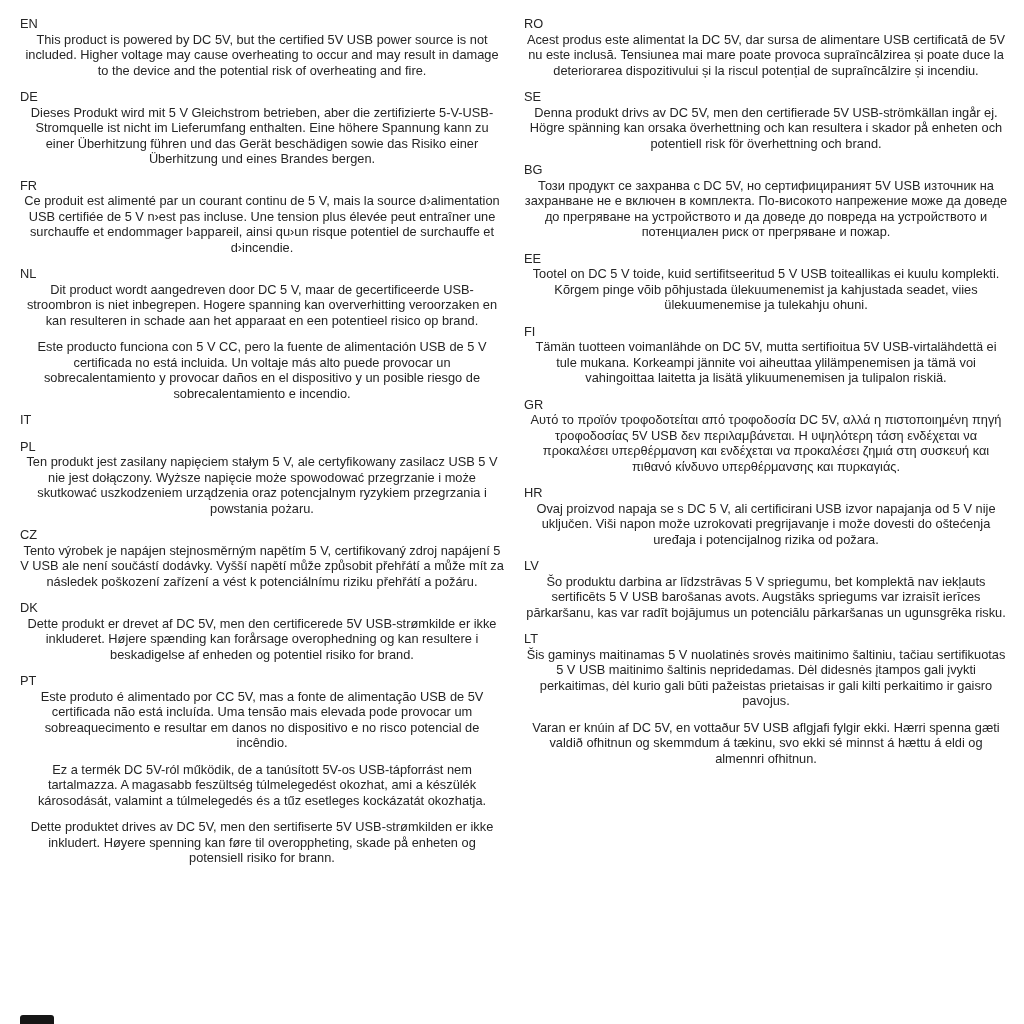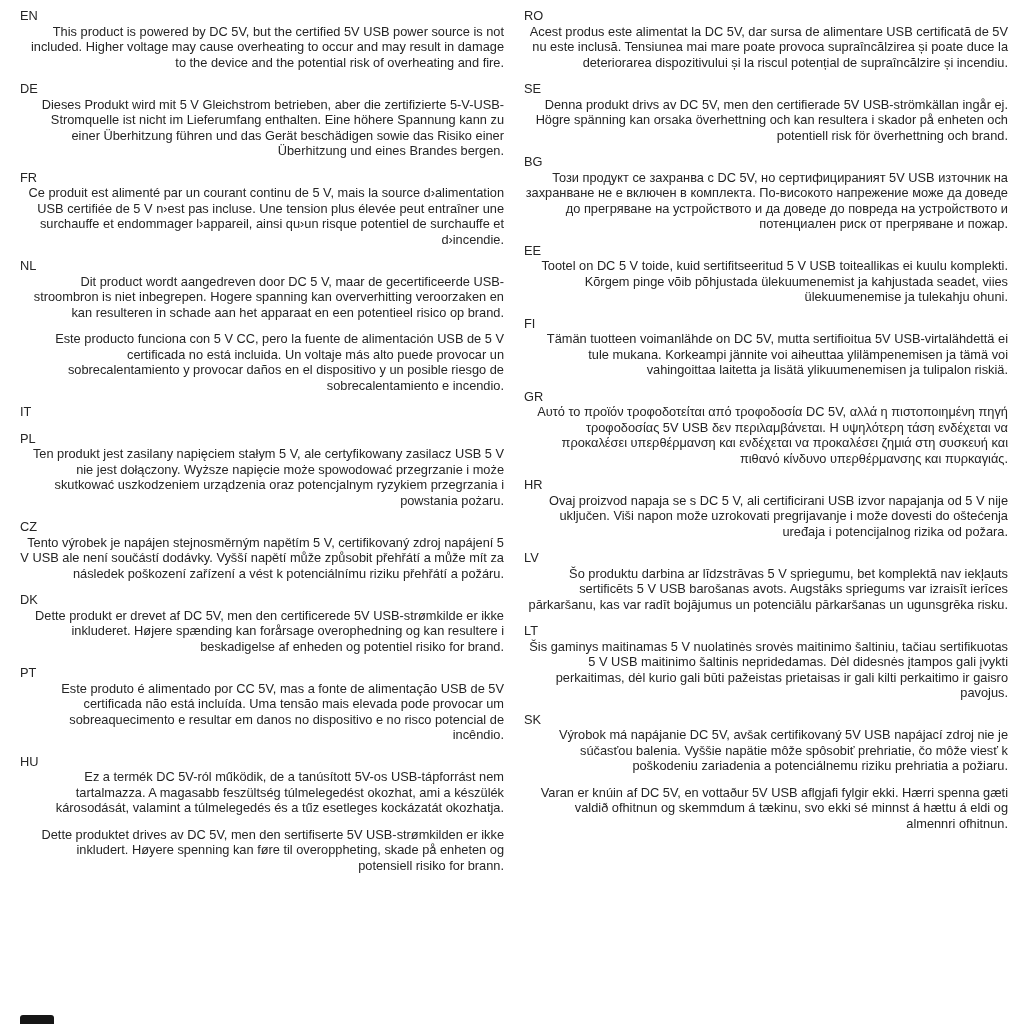--- a/index.html
+++ b/index.html
@@ -11,42 +11,42 @@
     width: 1024px;
     height: 1024px;
     font-family: "Liberation Sans", sans-serif;
     color: #252525;
     position: relative;
     overflow: hidden;
   }
   .wrap {
     display: flex;
     gap: 20px;
-    padding: 8px 16px 0 20px;
+    padding: 16px 16px 0 20px;
     box-sizing: border-box;
   }
   .col {
     flex: 1 1 0;
     min-width: 0;
   }
   .section {
     margin-bottom: 11px;
   }
   .lang-code {
     font-size: 12.8px;
     line-height: 15.5px;
     font-weight: 400;
     color: #252525;
   }
   .lang-text {
     margin: 0;
     font-size: 12.8px;
     line-height: 15.5px;
     color: #252525;
-    text-align: right;
+    text-align: center;
   }
   .cutoff-mark {
     position: absolute;
     left: 20px;
     bottom: 0px;
     width: 34px;
     height: 9px;
     background: #161616;
     border-radius: 3px 3px 0 0;
   }
@@ -100,21 +100,20 @@
         <div class="lang-code">DK</div>
         <p class="lang-text">Dette produkt er drevet af DC 5V, men den certificerede 5V USB-strømkilde er ikke inkluderet. Højere spænding kan forårsage overophedning og kan resultere i beskadigelse af enheden og potentiel risiko for brand.</p>
       </div>
 
       <div class="section">
         <div class="lang-code">PT</div>
         <p class="lang-text">Este produto é alimentado por CC 5V, mas a fonte de alimentação USB de 5V certificada não está incluída. Uma tensão mais elevada pode provocar um sobreaquecimento e resultar em danos no dispositivo e no risco potencial de incêndio.</p>
       </div>
 
       <div class="section">
-        <div class="lang-code">HU</div>
         <p class="lang-text">Ez a termék DC 5V-ról működik, de a tanúsított 5V-os USB-tápforrást nem tartalmazza. A magasabb feszültség túlmelegedést okozhat, ami a készülék károsodását, valamint a túlmelegedés és a tűz esetleges kockázatát okozhatja.</p>
       </div>
 
       <div class="section">
         <p class="lang-text">Dette produktet drives av DC 5V, men den sertifiserte 5V USB-strømkilden er ikke inkludert. Høyere spenning kan føre til overoppheting, skade på enheten og potensiell risiko for brann.</p>
       </div>
     </div>
 
   <div class="col">
 
@@ -156,24 +155,20 @@
       <div class="section">
         <div class="lang-code">LV</div>
         <p class="lang-text">Šo produktu darbina ar līdzstrāvas 5 V spriegumu, bet komplektā nav iekļauts sertificēts 5 V USB barošanas avots. Augstāks spriegums var izraisīt ierīces pārkaršanu, kas var radīt bojājumus un potenciālu pārkaršanas un ugunsgrēka risku.</p>
       </div>
 
       <div class="section">
         <div class="lang-code">LT</div>
         <p class="lang-text">Šis gaminys maitinamas 5 V nuolatinės srovės maitinimo šaltiniu, tačiau sertifikuotas 5 V USB maitinimo šaltinis nepridedamas. Dėl didesnės įtampos gali įvykti perkaitimas, dėl kurio gali būti pažeistas prietaisas ir gali kilti perkaitimo ir gaisro pavojus.</p>
       </div>
 
-      <div class="section">
-        <div class="lang-code">SK</div>
-        <p class="lang-text">Výrobok má napájanie DC 5V, avšak certifikovaný 5V USB napájací zdroj nie je súčasťou balenia. Vyššie napätie môže spôsobiť prehriatie, čo môže viesť k poškodeniu zariadenia a potenciálnemu riziku prehriatia a požiaru.</p>
-      </div>
 
       <div class="section">
       </div>
 
       <div class="section">
         <p class="lang-text">Varan er knúin af DC 5V, en vottaður 5V USB aflgjafi fylgir ekki. Hærri spenna gæti valdið ofhitnun og skemmdum á tækinu, svo ekki sé minnst á hættu á eldi og almennri ofhitnun.</p>
       </div>
     </div>
 
 </div>

